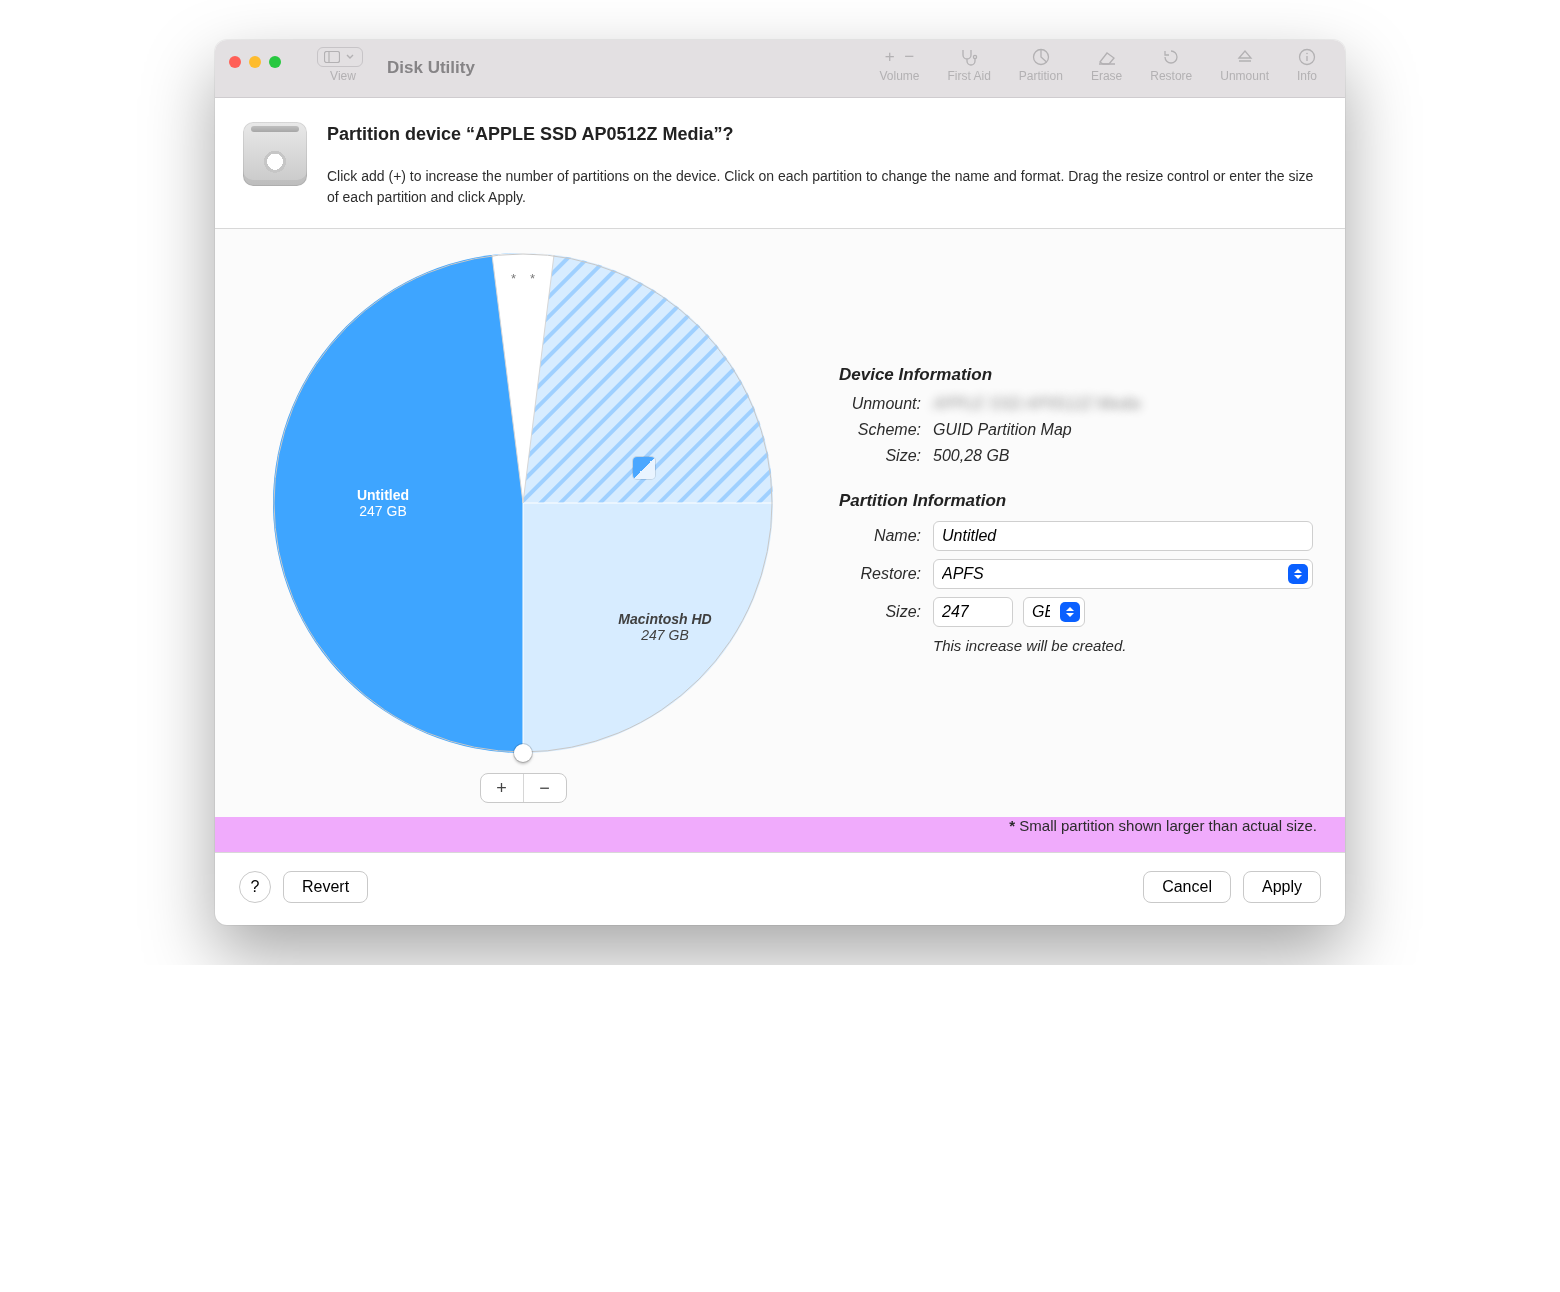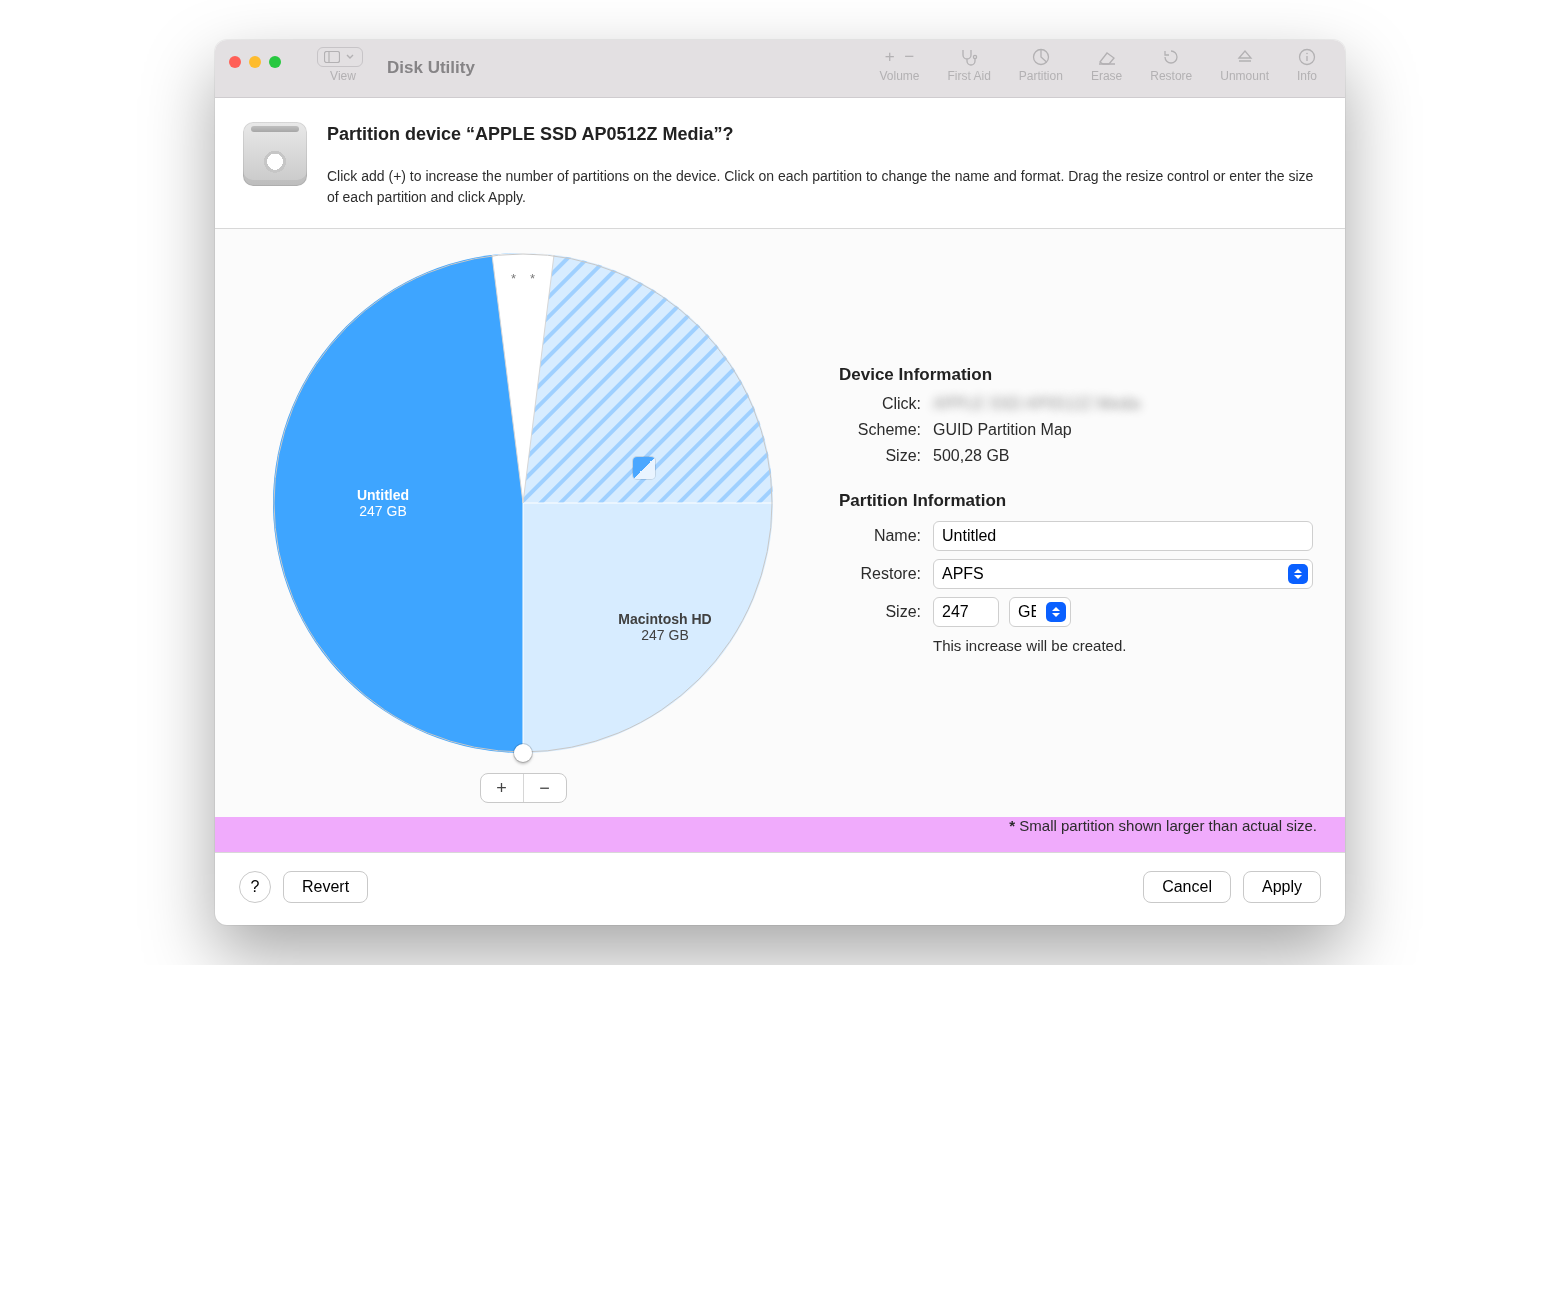--- a/index.html
+++ b/index.html
@@ -56,21 +56,21 @@
   }
   .disk-icon::before{
     content:""; position:absolute; left:8px; right:8px; top:4px; height:6px;
     border-radius:3px; background:linear-gradient(#bfbfbf,#a7a7a7);
   }
   .sheet-header h2 { margin:2px 0 21px; font-size:18px; font-weight:700; }
   .sheet-header p { margin:0; font-size:14px; line-height:1.5; color:#2d2d2d; }
   
   .body { display:flex; gap:36px; padding:20px 28px 14px; background:#fbfbfb; }
   .left { flex:0 0 560px; display:flex; flex-direction:column; align-items:center; }
-  .right { flex:1; padding-top:116px; } 
+  .right { flex:1; padding-top:116px;font-style:italic; } 
   
   .pie-wrap { position:relative; width:500px; height:500px; margin-top:4px; }
   .pie { width:100%; height:100%; }
   .pie-label { position:absolute; text-align:center; font-size:14px; color:#fff; width:140px; }
   .pie-label .name { font-weight:600; display:block; }
   .pie-label.left  { left:40px;  top:234px; }
   .pie-label.right { right:38px; top:242px; color:#404040; }
   .finder-mini { position:absolute; right:118px; top:204px; width:22px; height:22px;
     border-radius:4px; background:linear-gradient(135deg,#4aa7ff 50%,#e9f4ff 50%);
     box-shadow:0 0 0 1px rgba(0,0,0,.1);}
@@ -95,21 +95,21 @@
   .select-wrap { position:relative; display:inline-flex; align-items:flex-start; }
   .select-wrap .field-input { padding-right:34px; }
   .caret {
     position:absolute; right:5px; top:50%; transform:translateY(-50%);
     width:20px; height:20px; border-radius:5px; background:#0a60ff;
     display:flex; flex-direction:column; align-items:center; justify-content:center;
   }
   .caret::before,.caret::after{content:"";width:0;height:0;border-left:4px solid transparent;border-right:4px solid transparent;}
   .caret::before{border-bottom:4px solid #fff;margin-bottom:2px;}
   .caret::after{border-top:4px solid #fff;}
-  .size-input { width:66px; text-align:left; }
+  .size-input { width:80px; text-align:left; }
   .unit-select .field-input{ width:62px; }
   .hint { margin:10px 0 0 94px; font-size:15px; color:#2b2b2b; }
   .footnote { text-align:right; font-size:15px; padding:0 28px 18px; background:#f0abfc; color:#2b2b2b; }
   .footnote .ast{font-weight:700;}
   
   .footer { display:flex; align-items:center; gap:12px; padding:18px 24px 22px; border-top:1px solid var(--border); }
   .btn { font:inherit; padding:6px 18px; border:1px solid #c9c9c9; border-radius:8px; background:#fff; cursor:pointer; }
   .btn.round { width:32px; height:32px; border-radius:50%; padding:0; display:flex; align-items:center; justify-content:center; }
 </style>
 </head>
@@ -266,21 +266,21 @@
 
       <div class="addrm">
         <button>+</button>
         <button>−</button>
       </div>
     </div>
 
     <div class="right">
       <h3 class="section-title">Device Information</h3>
       <div class="row">
-        <span class="k">Click:</span>
+        <span class="k">Unmount:</span>
         <span class="v blur">APPLE SSD AP0512Z Media</span>
       </div>
       <div class="row">
         <span class="k">Scheme:</span>
         <span class="v">GUID Partition Map</span>
       </div>
       <div class="row">
         <span class="k">Size:</span>
         <span class="v">500,28 GB</span>
       </div>

